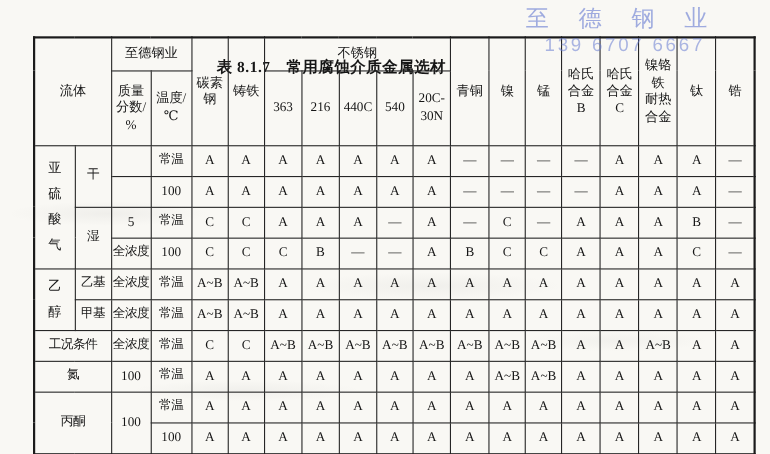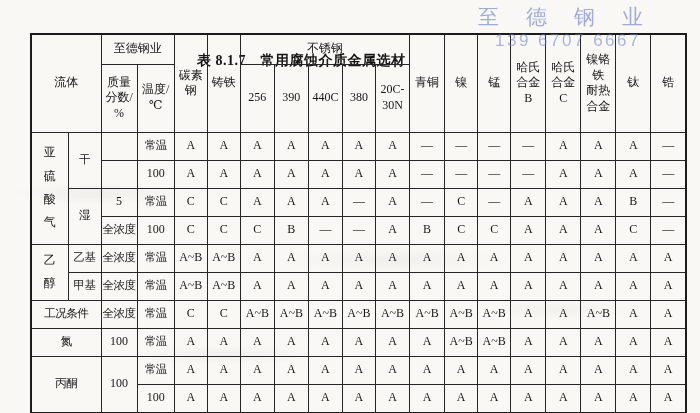--- a/index.html
+++ b/index.html
@@ -93,24 +93,24 @@
 合金</th>
         <th rowspan="2">钛</th>
         <th rowspan="2">锆</th>
       </tr>
       <tr class="h2">
         <th>质量
 分数/
 %</th>
         <th>温度/
 ℃</th>
-        <th>256</th>
-        <th>390</th>
+        <th>363</th>
+        <th>216</th>
         <th>440C</th>
-        <th>380</th>
+        <th>540</th>
         <th>20C-
 30N</th>
       </tr>
     </thead>
   <tbody>
       <tr>
         <td rowspan="4" class="vert">亚
 硫
 酸
 气</td>

